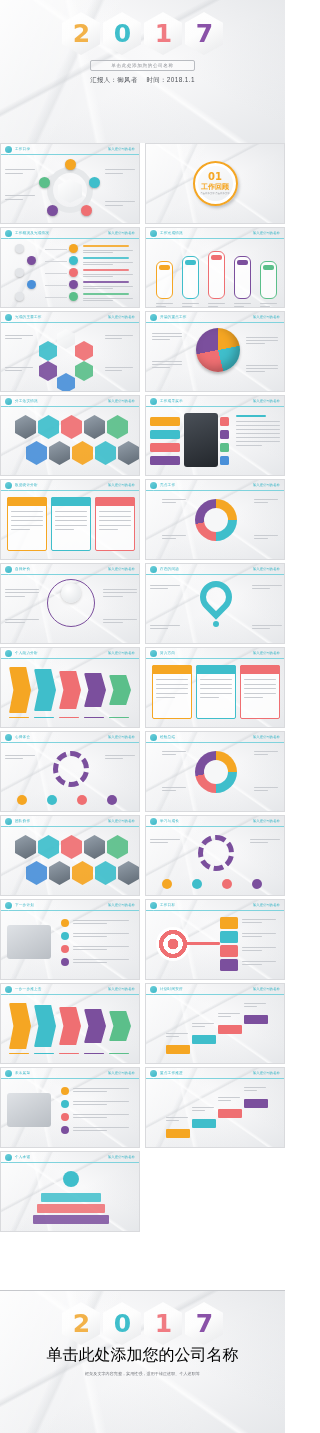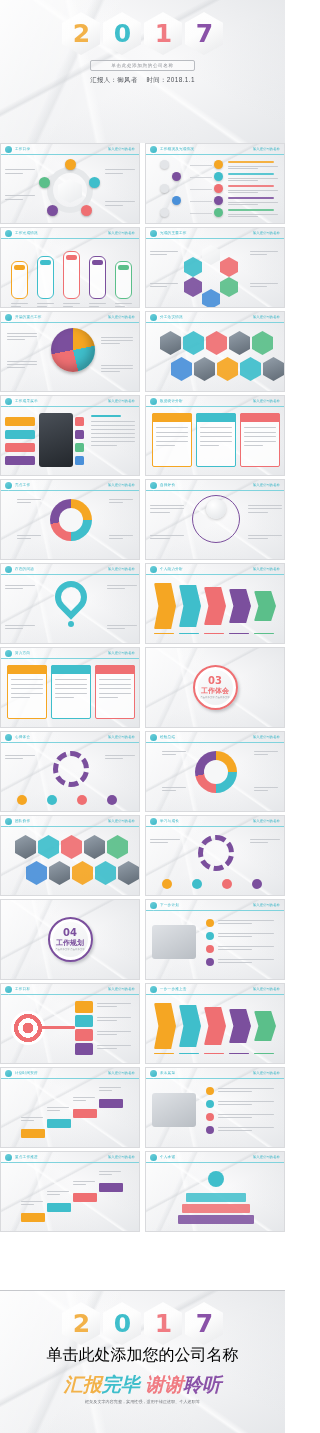--- a/index.html
+++ b/index.html
@@ -154,20 +154,31 @@
           <div class="dot" style="left: 46px; top: 50px; width: 11px; height: 11px; background: rgb(123, 79, 157); box-shadow: rgba(0, 0, 0, 0.25) 0px 1px 2px;"></div>
           <div class="dot" style="left: 38px; top: 22px; width: 11px; height: 11px; background: rgb(91, 191, 138); box-shadow: rgba(0, 0, 0, 0.25) 0px 1px 2px;"></div>
           <div class="txtline" style="left: 4px; top: 14px; width: 30px;"></div>
           <div class="txtline" style="left: 4px; top: 17.5px; width: 18px;"></div>
           <div class="txtline" style="left: 4px; top: 40px; width: 30px;"></div>
           <div class="txtline" style="left: 4px; top: 43.5px; width: 18px;"></div>
           <div class="txtline" style="left: 104px; top: 14px; width: 30px;"></div>
           <div class="txtline" style="left: 104px; top: 17.5px; width: 18px;"></div>
           <div class="txtline" style="left: 104px; top: 46px; width: 30px;"></div>
           <div class="txtline" style="left: 104px; top: 49.5px; width: 18px;"></div>
+        </div>
+      </div>
+      <div class="slide thumb">
+        <div class="t-body" style="top: 0px;">
+          <div class="divider">
+            <div class="dring" style="--c: #f5a623;">
+              <div class="dnum" style="color: rgb(245, 166, 35);">01</div>
+              <div class="dtxt" style="color: rgb(245, 166, 35);">工作回顾</div>
+              <div class="dsub">点击添加文字 点击添加文字</div>
+            </div>
+          </div>
         </div>
       </div>
       <div class="slide thumb">
         <div class="t-head">
           <div class="t-badge"></div>
           <div class="t-title">工作概况及完成情况</div>
           <div class="t-right">输入您公司的名称</div>
         </div>
         <div class="t-body">
           <div class="dot" style="left: 14px; top: 5px; width: 9px; height: 9px; background: rgb(227, 229, 232); box-shadow: rgba(0, 0, 0, 0.2) 0px 1px 2px;"></div>
@@ -453,31 +464,20 @@
           <div class="chip" style="left: 94px; top: 6px; width: 40px; height: 54px; border: 1.2px solid rgb(239, 111, 114); background: rgba(255, 255, 255, 0.8); border-radius: 2px;"></div>
           <div class="chip" style="left: 94px; top: 6px; width: 40px; height: 9px; background: rgb(239, 111, 114); border-radius: 2px 2px 0px 0px;"></div>
           <div class="txtline" style="left: 98px; top: 20px; width: 32px;"></div>
           <div class="txtline" style="left: 98px; top: 24.5px; width: 32px;"></div>
           <div class="txtline" style="left: 98px; top: 29px; width: 32px;"></div>
           <div class="txtline" style="left: 98px; top: 33.5px; width: 32px;"></div>
           <div class="txtline" style="left: 98px; top: 38px; width: 19.2px;"></div>
         </div>
       </div>
       <div class="slide thumb">
-        <div class="t-body" style="top: 0px;">
-          <div class="divider">
-            <div class="dring" style="--c: #ef6f72;">
-              <div class="dnum" style="color: rgb(239, 111, 114);">03</div>
-              <div class="dtxt" style="color: rgb(239, 111, 114);">工作体会</div>
-              <div class="dsub">点击添加文字 点击添加文字</div>
-            </div>
-          </div>
-        </div>
-      </div>
-      <div class="slide thumb">
         <div class="t-head">
           <div class="t-badge"></div>
           <div class="t-title">心得体会</div>
           <div class="t-right">输入您公司的名称</div>
         </div>
         <div class="t-body">
           <div class="ring" style="left: 52px; top: 8px; width: 36px; height: 36px; border: 5px dashed rgb(123, 79, 157); border-radius: 50%;"></div>
           <div class="dot" style="left: 16px; top: 52px; width: 10px; height: 10px; background: rgb(245, 166, 35);"></div>
           <div class="dot" style="left: 46px; top: 52px; width: 10px; height: 10px; background: rgb(63, 190, 203);"></div>
           <div class="dot" style="left: 76px; top: 52px; width: 10px; height: 10px; background: rgb(239, 111, 114);"></div>
@@ -535,31 +535,20 @@
         <div class="t-body">
           <div class="ring" style="left: 52px; top: 8px; width: 36px; height: 36px; border: 5px dashed rgb(123, 79, 157); border-radius: 50%;"></div>
           <div class="dot" style="left: 16px; top: 52px; width: 10px; height: 10px; background: rgb(245, 166, 35);"></div>
           <div class="dot" style="left: 46px; top: 52px; width: 10px; height: 10px; background: rgb(63, 190, 203);"></div>
           <div class="dot" style="left: 76px; top: 52px; width: 10px; height: 10px; background: rgb(239, 111, 114);"></div>
           <div class="dot" style="left: 106px; top: 52px; width: 10px; height: 10px; background: rgb(123, 79, 157);"></div>
           <div class="txtline" style="left: 4px; top: 12px; width: 30px;"></div>
           <div class="txtline" style="left: 4px; top: 15.2px; width: 18px;"></div>
           <div class="txtline" style="left: 104px; top: 12px; width: 30px;"></div>
           <div class="txtline" style="left: 104px; top: 15.2px; width: 18px;"></div>
-        </div>
-      </div>
-      <div class="slide thumb">
-        <div class="t-body" style="top: 0px;">
-          <div class="divider">
-            <div class="dring" style="--c: #7b4f9d;">
-              <div class="dnum" style="color: rgb(123, 79, 157);">04</div>
-              <div class="dtxt" style="color: rgb(123, 79, 157);">工作规划</div>
-              <div class="dsub">点击添加文字 点击添加文字</div>
-            </div>
-          </div>
         </div>
       </div>
       <div class="slide thumb">
         <div class="t-head">
           <div class="t-badge"></div>
           <div class="t-title">下一步计划</div>
           <div class="t-right">输入您公司的名称</div>
         </div>
         <div class="t-body">
           <div class="chip" style="left: 6px; top: 14px; width: 44px; height: 34px; background: linear-gradient(150deg, rgb(223, 226, 230), rgb(185, 190, 196)); border-radius: 3px;"></div>
@@ -709,18 +698,17 @@
             <span style="color: rgb(63, 190, 203);">0</span>
           </div>
           <div class="hex">
             <span style="color: rgb(240, 123, 130);">1</span>
           </div>
           <div class="hex">
             <span style="color: rgb(138, 82, 168);">7</span>
           </div>
         </div>
       <div class="subbar">单击此处添加您的公司名称</div>
-      <div class="endtitle" id="endTitle"><i style="color: rgb(242, 178, 74);">汇报</i><i style="color: rgb(63, 190, 203);">完毕</i><i style="color: rgb(63, 190, 203);">&nbsp;</i><i style="color: rgb(240, 123, 130);">谢谢</i><i style="color: rgb(138, 82, 168);">聆听</i></div>
       <div class="endsub">框架及文字内容完整，实用性强，适用于转正述职、个人述职等</div>
     </div>
   </div>
 
 </div>
 
 </body></html>

